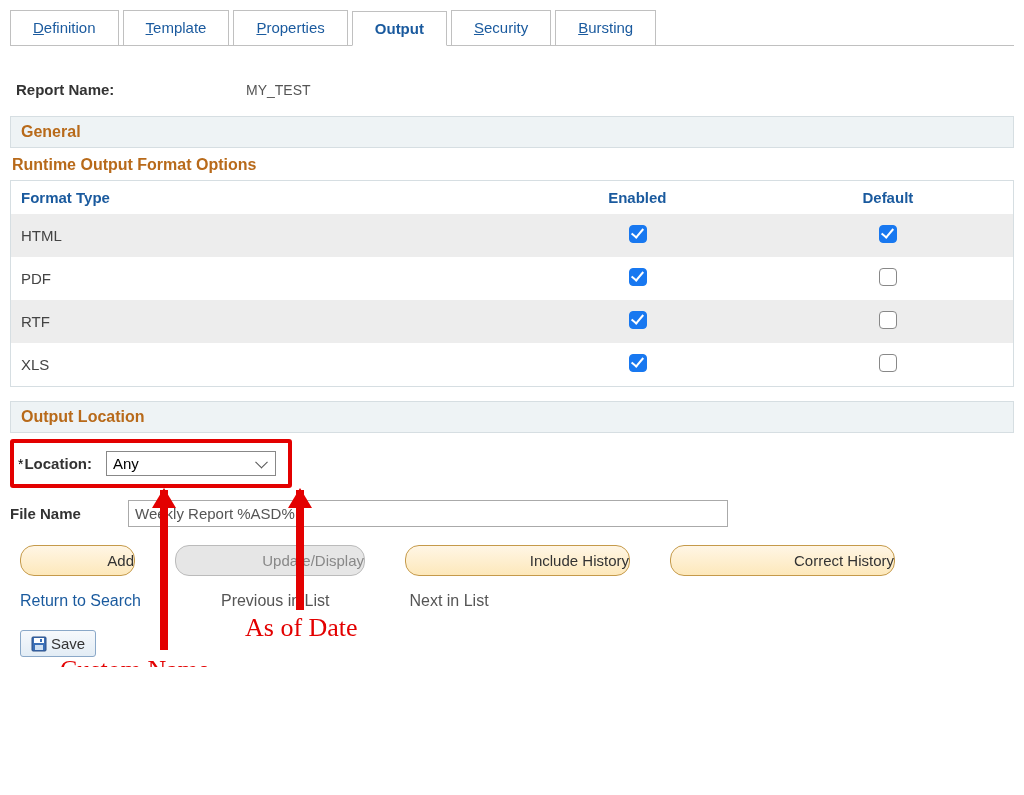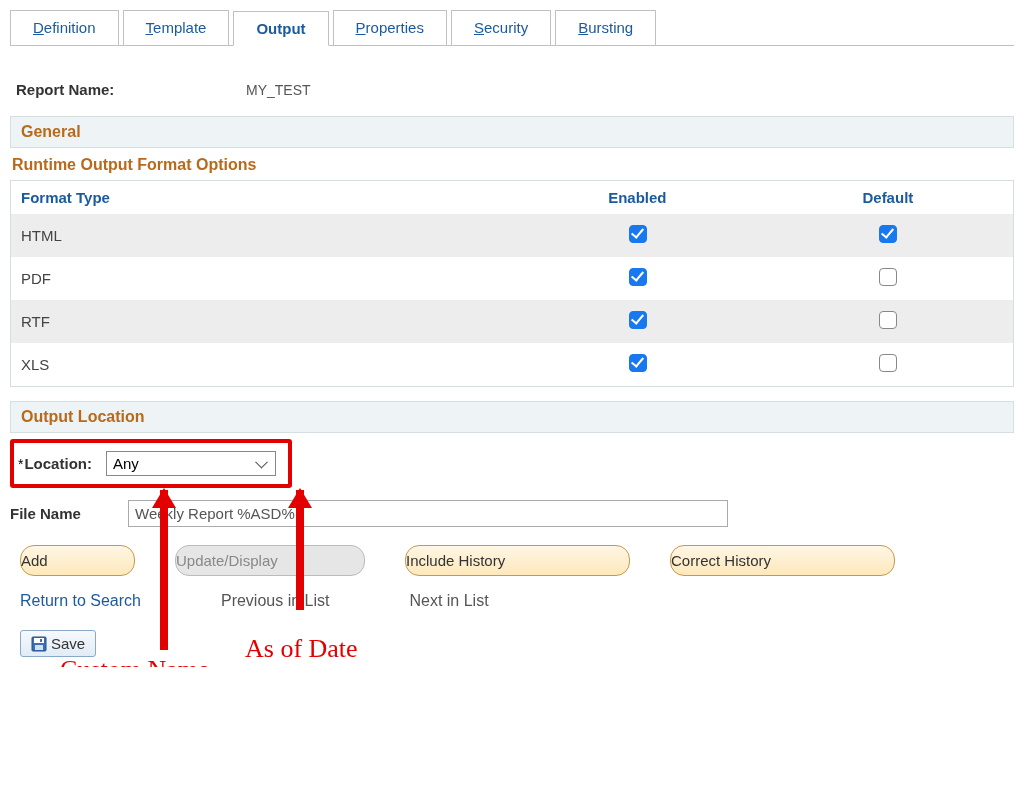--- a/index.html
+++ b/index.html
@@ -156,21 +156,21 @@
     gap: 40px;
     margin-bottom: 16px;
     padding-left: 10px;
   }
   .btn {
     padding: 6px 0;
     font-size: 15px;
     border: 1px solid #c59a4a;
     border-radius: 14px;
     cursor: pointer;
-    text-align: left;
+    text-align: right;
     background: linear-gradient(#fff6e5, #fde8bb);
     color: #333;
   }
   .btn.wide { width: 225px; }
   .btn.small { width: 115px; }
   .btn.disabled {
     background: #e6e6e6;
     border-color: #bbb;
     color: #888;
     cursor: default;
@@ -232,22 +232,22 @@
   .page-wrap { position: relative; }
 </style>
 </head>
 <body>
 
 <div class="page-wrap">
 
   <div class="tabs">
     <div class="tab"><span class="underline">D</span><span>efinition</span></div>
     <div class="tab"><span class="underline">T</span><span>emplate</span></div>
+    <div class="tab"><span class="underline">P</span><span>roperties</span></div>
     <div class="tab active">Output</div>
-    <div class="tab"><span class="underline">P</span><span>roperties</span></div>
     <div class="tab"><span class="underline">S</span><span>ecurity</span></div>
     <div class="tab"><span class="underline">B</span><span>ursting</span></div>
   </div>
 
   <div class="row-label">
     <span class="lbl">Report Name:</span>
     <span class="val">MY_TEST</span>
   </div>
 
   <div class="section-bar">General</div>
@@ -325,17 +325,17 @@
         <rect x="9" y="3" width="2" height="3" fill="#3a6fb7"></rect>
       </svg>
     </span>
     <span>Save</span>
   </button>
 
   
   <div class="annotation-layer">
     <div class="arrow" style="left:150px; top:480px; height:160px;"></div>
     <div class="arrow" style="left:286px; top:480px; height:120px;"></div>
-    <div style="position:absolute; left:235px; top:624px;">As of Date</div>
+    <div style="position:absolute; left:235px; top:603px;">As of Date</div>
     <div style="position:absolute; left:50px; top:645px;">Custom Name</div>
   </div>
 
 </div>
 
 </body></html>

